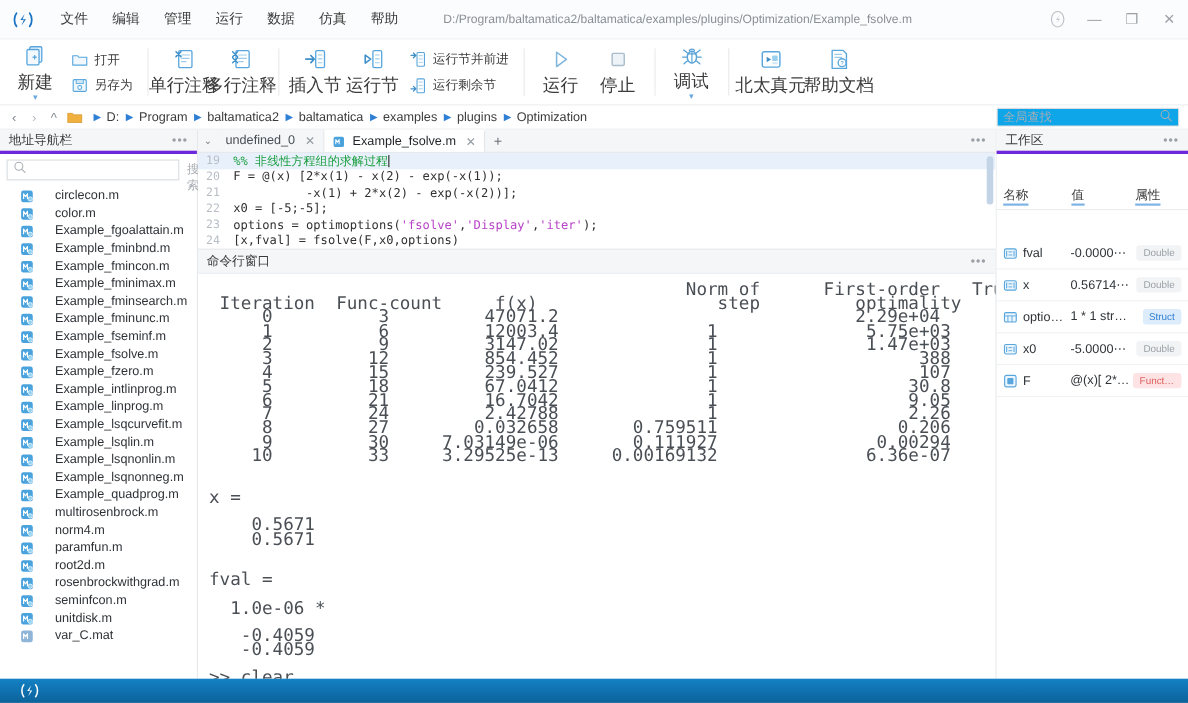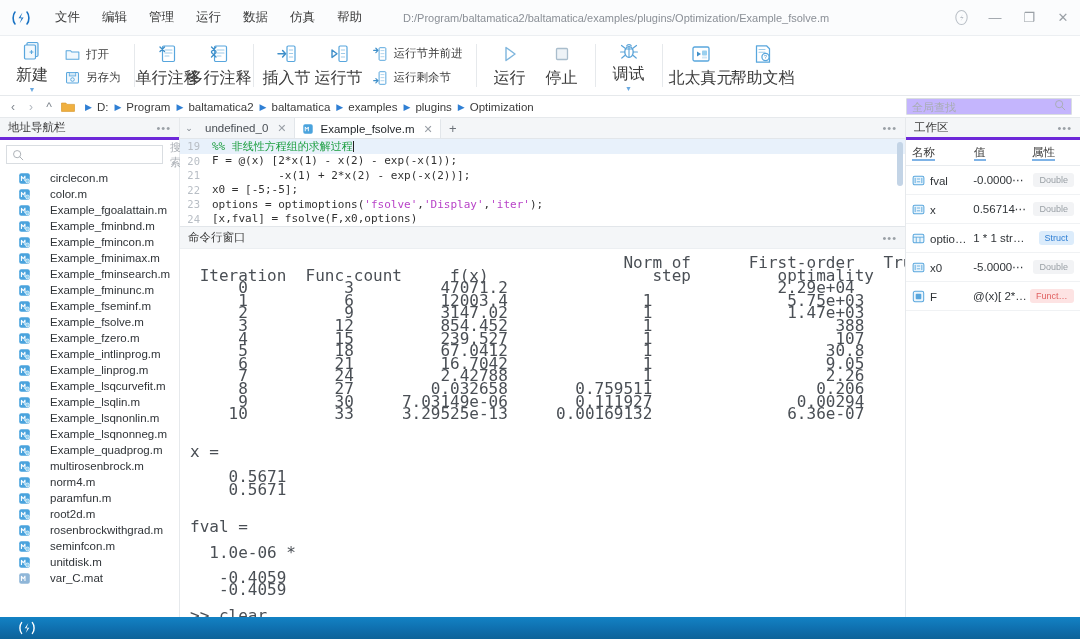--- a/index.html
+++ b/index.html
@@ -79,21 +79,21 @@
   }
   .nav-arrow { width:18px; text-align:center; color:#b4bac1; font-size:12px; }
   .nav-arrow.on { color:#7f868e; }
   .folder-ico { margin: 0 6px 0 3px; }
   .crumbs { display:flex; align-items:center; font-size:11.5px; color:#3b3b3b; }
   .crumb { padding: 0 2px; white-space:nowrap; }
   .crumb-sep { color:#2f7fd4; font-size:9px; margin: 0 3px 0 4px; }
   .globalsearch {
     margin-left:auto; margin-right: 8px;
     width: 166px; height: 17px;
-    border:1px solid #d9dde1; background:#c4b5fd;
+    border:1px solid #d9dde1; background:#0ea5e9;
     display:flex; padding: 0 5px;
     border-radius:1px;
   }
   .globalsearch input {
     border:0; outline:0; flex:1; font-size:11px; color:#333;
     font-family:"Liberation Sans", sans-serif; background:transparent;
   }
   .globalsearch input::placeholder { color:#a8adb3; }
 
   
@@ -110,21 +110,21 @@
     height: 22px; flex:0 0 22px;
     display:flex; align-items:center;
     padding: 0 8px; background:#f4f6f8;
     border-bottom:3px solid #6d28d9;
   }
   .panel-title { font-size:11.5px; color:#3b3b3b; }
   .dots { margin-left:auto; color:#9aa0a6; letter-spacing:1px; font-size:11px; }
   .searchbox {
     margin: 5px 16px 4px 6px; height:19px;
     border:1px solid #d9dde1; background:#fff;
-    display:flex; align-items:center; padding:0 5px;
+    display:flex; align-items:flex-start; padding:0 5px;
   }
   .searchbox input {
     flex:1; border:0; outline:0; font-size:11px; background:transparent;
     font-family:"Liberation Sans", sans-serif; color:#333;
   }
   .searchbox .sfx { font-size:11px; color:#a8adb3; }
   .filelist { flex:1 1 auto; overflow:hidden; padding-top: 2px; }
   .filerow {
     display:flex; align-items:center; gap:19px;
     height: 16px; padding-left: 18px; font-size: 11.5px; color:#2f3337;
@@ -184,21 +184,21 @@
     padding: 8px 0 0 10px;
     font-family:"DejaVu Sans Mono","Liberation Mono",monospace;
     font-size: 16px; line-height: 12.6px; color:#4a4f55;
     white-space: pre;
   }
 
   
   .rightpanel {
     width: 175px; flex:0 0 175px;
     display:flex; flex-direction:column;
-    border-left:1px solid #e6e9ec; background:#fff; min-height:0;
+    border-left:1px solid #e6e9ec; background:#fff; min-height:0;gap:25px;
   }
   .ws-cols {
     display:flex; align-items:center; height:26px;
     padding: 0 6px; border-bottom:1px solid #e9ecef;
   }
   .ws-col { font-size:11.5px; color:#3b3b3b; border-bottom:2px solid #7fb3e6; padding-bottom:1px; }
   .ws-c1 { width:62px; }
   .ws-c2 { width:58px; }
   .ws-c3 { width:40px; }
   .ws-row {

